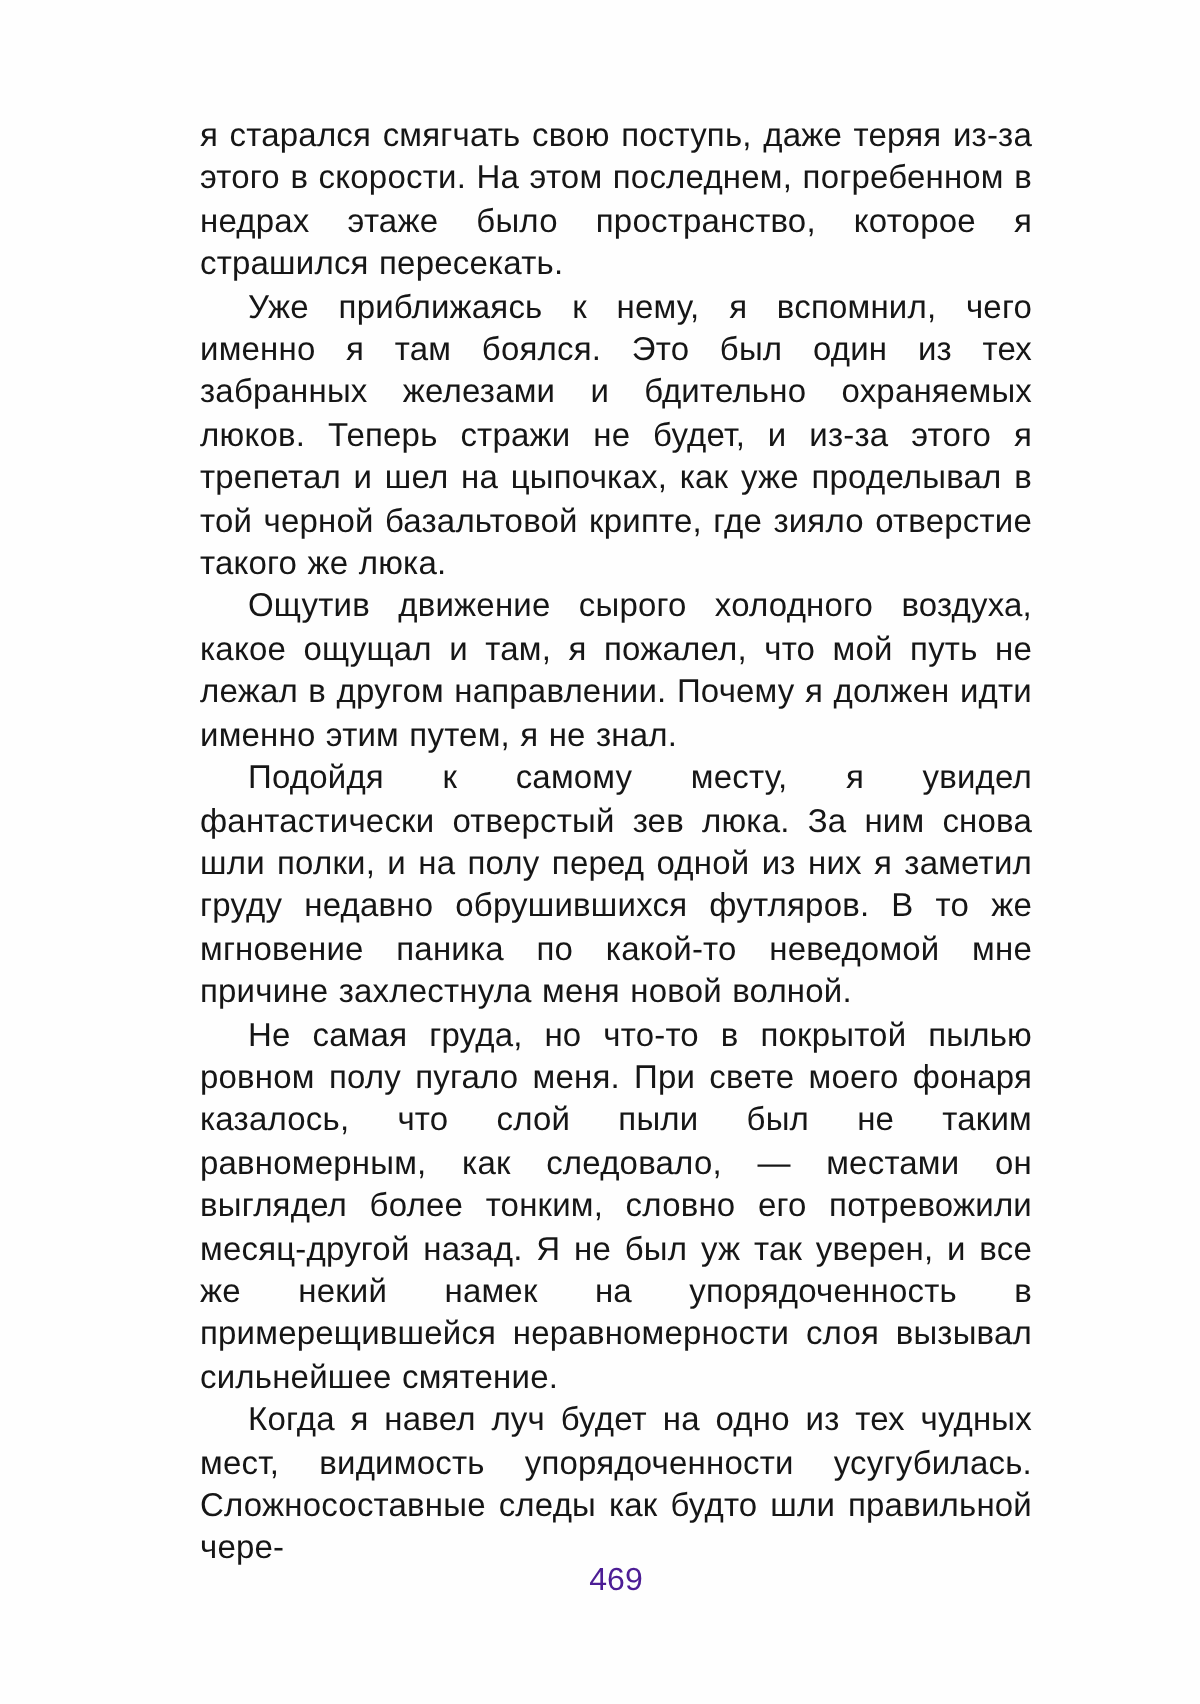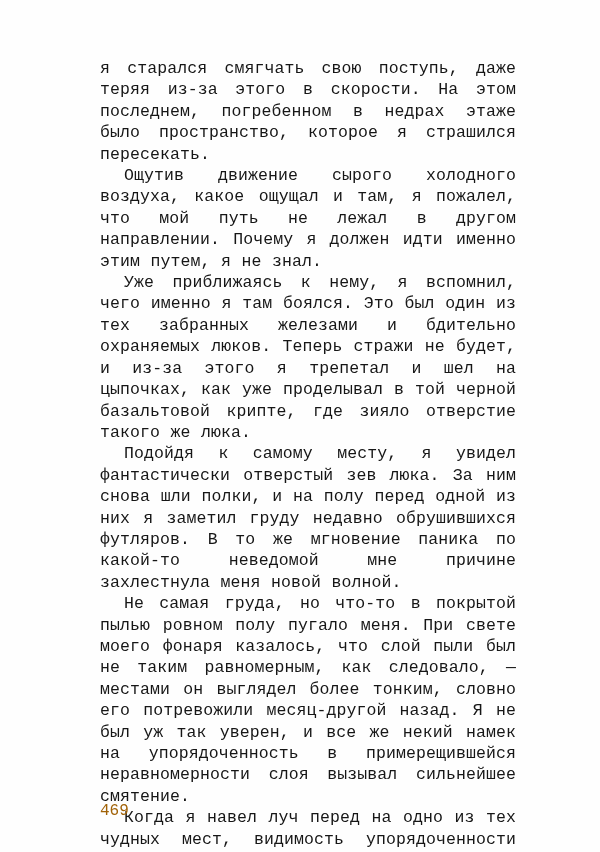--- a/index.html
+++ b/index.html
@@ -8,54 +8,54 @@
     background: #ffffff;
   }
   .book-page {
     position: relative;
     width: 600px;
     height: 852px;
     background: #fefefe;
     box-sizing: border-box;
     padding: 58px 84px 0 100px;
     overflow: hidden;
-    font-family: Liberation Mono, monospace;
+    font-family: Liberation Sans, sans-serif;
     color: #161616;
   }
   .text-block {
     width: 100%;
   }
   .para {
     margin: 0;
     font-size: 16.5px;
     line-height: 21.4px;
     text-align: justify;
     text-indent: 24px;
     letter-spacing: 0.1px;
     word-spacing: 0.5px;
   }
   .para.continuation {
     text-indent: 0;
   }
   .page-number {
     position: absolute;
-    bottom: 32px;
+    bottom: 52px;
     left: 100px;
     width: 416px;
-    text-align: left;
+    text-align: center;
     font-size: 16px;
-    color: #a16207;
+    color: #4c1d95;
   }
 </style>
 </head>
 <body>
 
 <div class="book-page">
   <div class="text-block">
     <p class="para continuation">я старался смягчать свою поступь, даже теряя из-за этого в скорости. На этом последнем, погребенном в недрах этаже было пространство, которое я страшился пересекать.</p>
+    <p class="para">Уже приближаясь к нему, я вспомнил, чего именно я там боялся. Это был один из тех забранных железами и бдительно охраняемых люков. Теперь стражи не будет, и из-за этого я трепетал и шел на цыпочках, как уже проделывал в той черной базальтовой крипте, где зияло отверстие такого же люка.</p>
     <p class="para">Ощутив движение сырого холодного воздуха, какое ощущал и там, я пожалел, что мой путь не лежал в другом направлении. Почему я должен идти именно этим путем, я не знал.</p>
-    <p class="para">Уже приближаясь к нему, я вспомнил, чего именно я там боялся. Это был один из тех забранных железами и бдительно охраняемых люков. Теперь стражи не будет, и из-за этого я трепетал и шел на цыпочках, как уже проделывал в той черной базальтовой крипте, где зияло отверстие такого же люка.</p>
     <p class="para">Подойдя к самому месту, я увидел фантастически отверстый зев люка. За ним снова шли полки, и на полу перед одной из них я заметил груду недавно обрушившихся футляров. В то же мгновение паника по какой-то неведомой мне причине захлестнула меня новой волной.</p>
     <p class="para">Не самая груда, но что-то в покрытой пылью ровном полу пугало меня. При свете моего фонаря казалось, что слой пыли был не таким равномерным, как следовало, — местами он выглядел более тонким, словно его потревожили месяц-другой назад. Я не был уж так уверен, и все же некий намек на упорядоченность в примерещившейся неравномерности слоя вызывал сильнейшее смятение.</p>
-    <p class="para">Когда я навел луч перед на одно из тех чудных мест, видимость упорядоченности усугубилась. Сложносоставные следы как будто шли правильной чере-</p>
+    <p class="para">Когда я навел луч будет на одно из тех чудных мест, видимость упорядоченности усугубилась. Сложносоставные следы как будто шли правильной чере-</p>
   </div>
   <div class="page-number">469</div>
 </div>
 
 </body></html>

